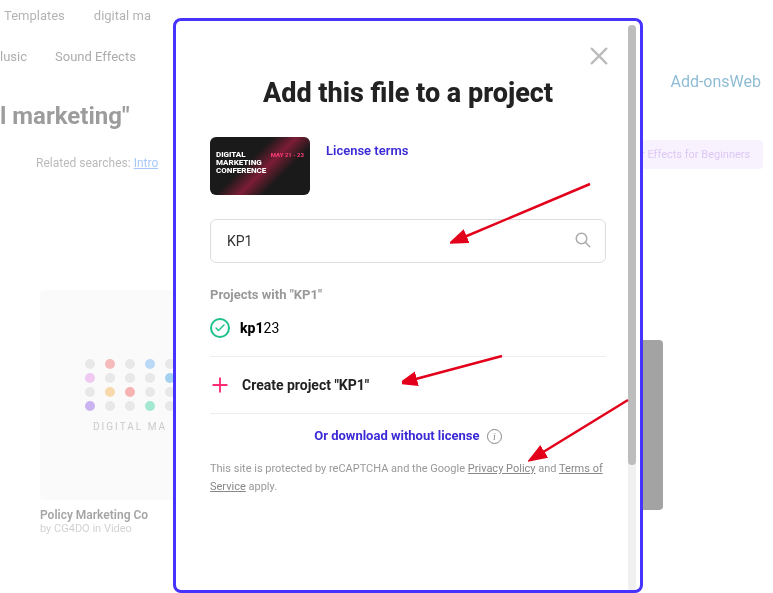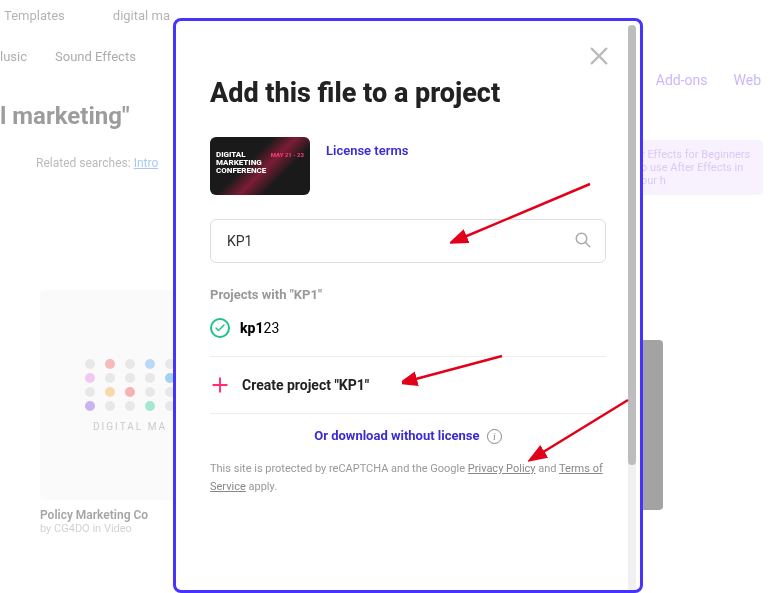--- a/index.html
+++ b/index.html
@@ -1,41 +1,41 @@
 <!DOCTYPE html>
 <html><head>
 <meta charset="utf-8">
 <style>
 *{box-sizing:border-box;margin:0;padding:0;font-family:-apple-system,BlinkMacSystemFont,"Segoe UI",Roboto,Arial,sans-serif}
 body{width:773px;height:593px;overflow:hidden;position:relative;background:#fff}
 .bg{position:absolute;inset:0;filter:opacity(.45)}
-.bg-top{display:flex;gap:48px;padding:8px 4px;font-size:13px;color:#555}
+.bg-top{display:flex;gap:29px;padding:8px 4px;font-size:13px;color:#555}
 .bg-nav{display:flex;gap:28px;padding:18px 0 12px;font-size:13px;color:#444}
-.bg-right-nav{position:absolute;top:72px;right:12px;display:flex;gap:26px;font-size:14px;color:#8b5cf6}
+.bg-right-nav{position:absolute;top:72px;right:12px;display:flex;font-size:16px;color:#0369a1}
 .bg-title{font-size:24px;font-weight:700;color:#222;padding:26px 0 0 0}
 .bg-related{font-size:12px;color:#666;padding:26px 0 0 36px}
 .bg-related a{color:#3b82f6;text-decoration:underline}
 .bg-promo{position:absolute;top:140px;right:10px;width:130px;background:#efe3ff;color:#b084e6;font-size:11px;padding:8px;border-radius:4px}
 .bg-cards{position:absolute;top:290px;left:40px;display:flex;gap:36px}
 .bg-card{width:180px}
 .bg-thumb{width:180px;height:210px;background:#f4f4f4;border-radius:4px;display:flex;flex-direction:column;justify-content:center;align-items:center;gap:4px;padding:12px}
 .bg-dots{display:flex;gap:10px;align-items:center}
 .bg-dots span{width:10px;height:10px;border-radius:50%;background:#ccc}
 .bg-card-title{font-size:12px;color:#333;margin-top:8px;font-weight:600}
 .bg-card-by{font-size:11px;color:#999}
 .bg-card2{position:absolute;top:340px;right:20px;width:150px}
 .bg-card2 .t{width:60px;height:170px;background:#333;border-radius:4px;color:#fff;font-size:14px;display:flex;align-items:flex-end;justify-content:center;padding:6px}
 .bg-dl{color:#e8316b;font-size:18px;padding:8px 0}
 .modal-wrap{position:absolute;left:173px;top:18px;width:470px;height:575px;border:3px solid #4733ff;border-radius:8px;background:#fff;overflow:hidden}
 .modal-scroll{position:absolute;top:4px;right:4px;width:8px;height:566px;background:#f0f0f0;border-radius:4px}
 .modal-scroll .th{width:8px;height:440px;background:#bdbdbd;border-radius:4px}
 .close{position:absolute;top:24px;right:24px;width:28px;height:28px;cursor:pointer;color:#bbb}
 .close svg{width:22px;height:22px}
 .modal{padding:56px 34px 20px}
-.modal h1{text-align:left;font-size:27px;font-weight:800;color:#222;margin-bottom:28px}
+.modal h1{text-align:center;font-size:27px;font-weight:800;color:#222;margin-bottom:28px}
 .file-row{display:flex;gap:16px;margin-bottom:24px}
 .thumb{width:100px;height:58px;border-radius:6px;background:#1a1a1a;position:relative;overflow:hidden;flex-shrink:0}
 .thumb .t1{position:absolute;left:6px;top:14px;color:#fff;font-size:8px;font-weight:800;line-height:1}
 .thumb .t2{position:absolute;right:6px;top:14px;color:#ff3e7a;font-size:6px;font-weight:700}
 .thumb::before{content:"";position:absolute;inset:0;background:linear-gradient(135deg,transparent 40%,rgba(220,30,80,.5) 55%,transparent 70%)}
 .file-meta{font-size:13px;font-weight:700;color:#222;line-height:1.3}
 .license{display:inline-block;margin-top:6px;font-size:13px;font-weight:600;color:#3a2bd6}
 .search-wrap{position:relative;margin-bottom:24px}
 .search{width:100%;height:44px;border:1px solid #ddd;border-radius:6px;padding:0 44px 0 16px;font-size:14px;color:#333;outline:none}
 .search-ic{position:absolute;right:14px;top:12px;color:#aaa}
@@ -64,21 +64,20 @@
     <span>lusic</span>
     <span>Sound Effects</span>
   </div>
   <div class="bg-right-nav">
     <span>Add-ons</span>
     <span>Web</span>
   </div>
   <div class="bg-title">l marketing"</div>
   <div class="bg-promo">
     <div>r Effects for Beginners</div>
-    <div>o use After Effects in our h</div>
   </div>
   <div class="bg-related">
     <span>Related searches:</span>
     <a>Intro</a>
   </div>
   <div class="bg-cards">
     <div class="bg-card">
       <div class="bg-thumb">
         <div class="bg-dots">
             <span></span>

